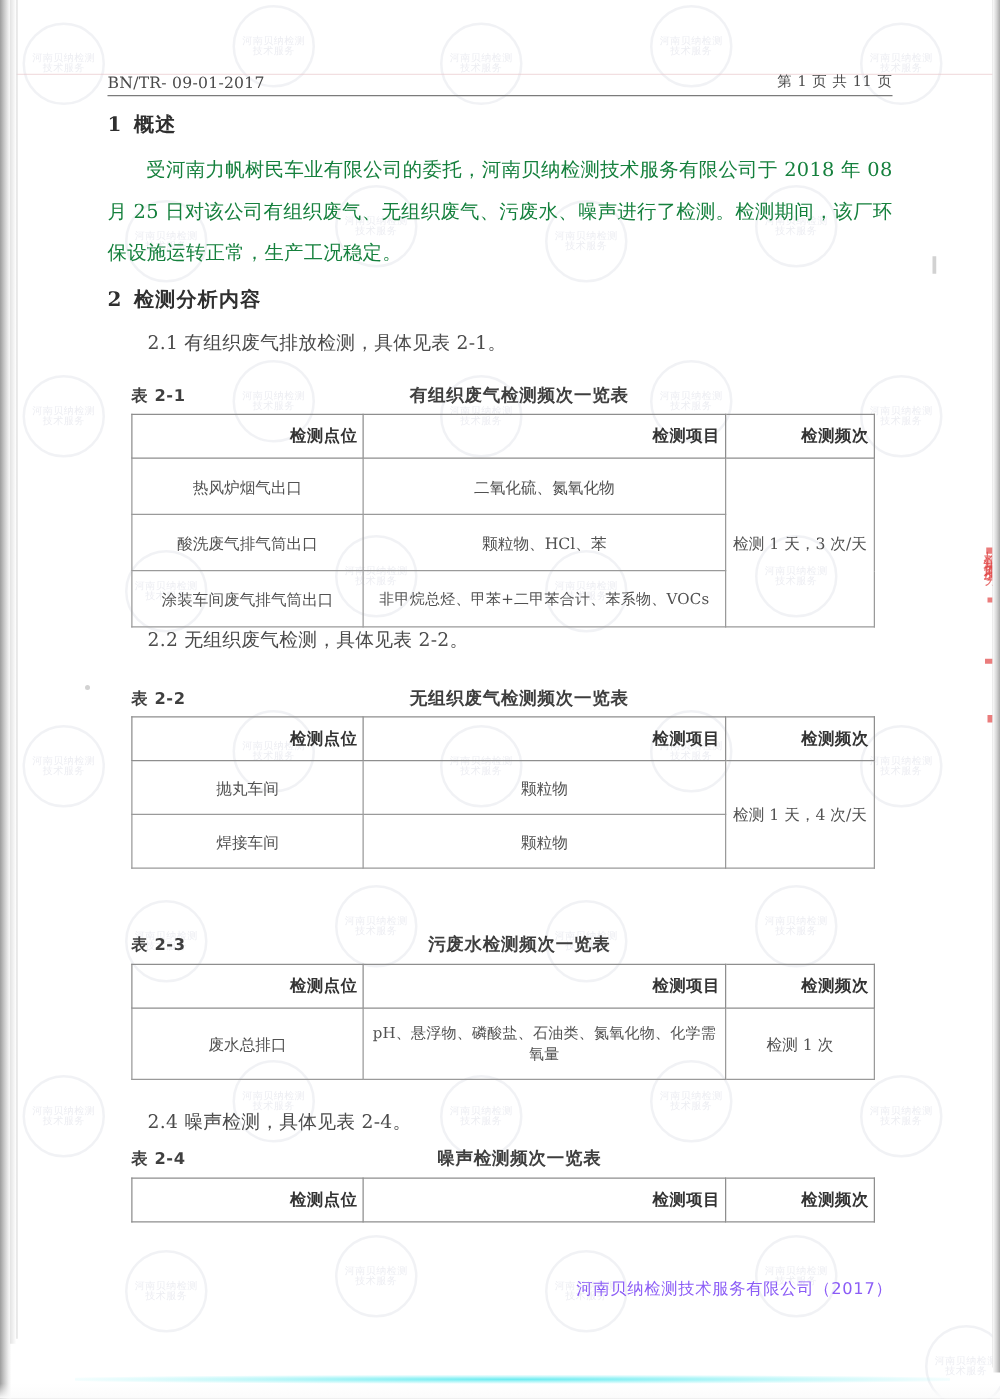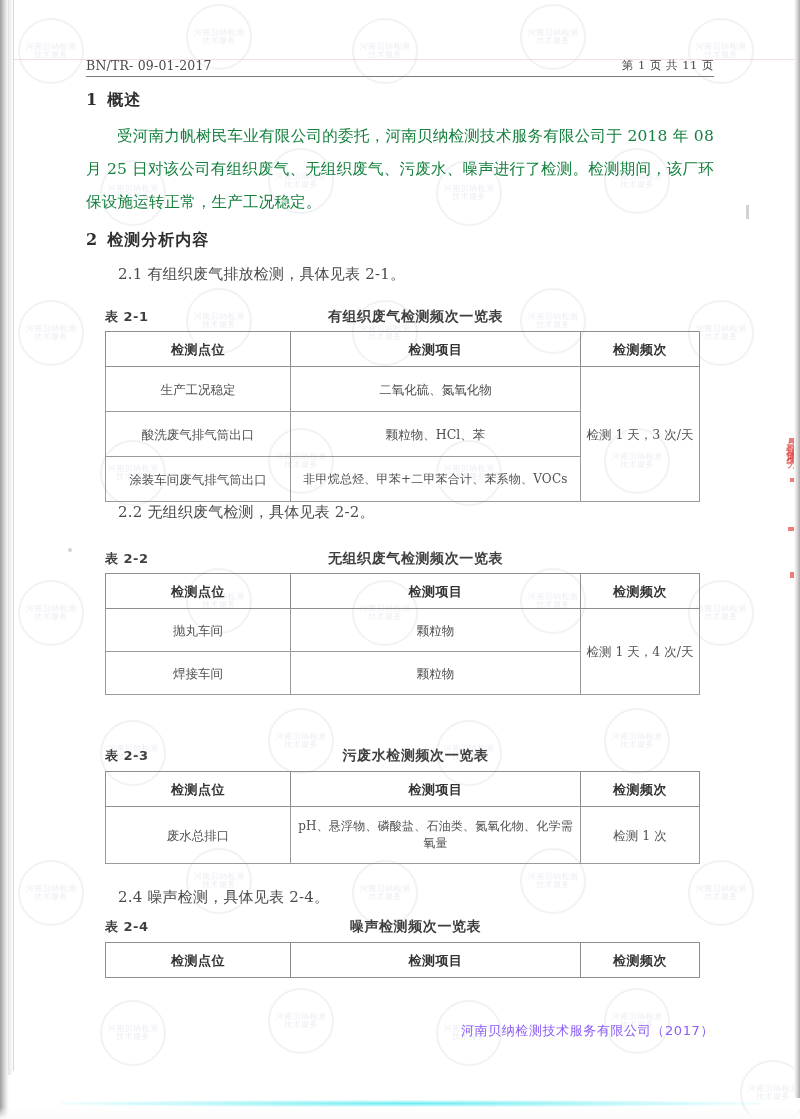--- a/index.html
+++ b/index.html
@@ -232,20 +232,21 @@
     font-weight: normal;
     line-height: 17px;
   }
   table.t th {
     font-family: "DejaVu Sans", sans-serif;
     font-weight: bold;
     font-size: 13px;
     color: #333333;
     height: 30px;
     letter-spacing: .5px;
+    text-align: right;
   }
   
   table.t td { border-color: #9a9a9a; }
   table.t .cell-sm { font-size: 12px; letter-spacing: .2px; margin-top: 40px; }
 
   .footer {
     position: absolute;
     left: 86px; top: 1022px;
     width: 628px;
     text-align: right;
@@ -427,21 +428,21 @@
         </colgroup>
       <thead>
         <tr>
           <th>检测点位</th>
           <th>检测项目</th>
           <th>检测频次</th>
         </tr>
       </thead>
       <tbody>
         <tr style="height:45px;">
-          <td>生产工况稳定</td>
+          <td>热风炉烟气出口</td>
           <td>二氧化硫、氮氧化物</td>
           <td rowspan="3">检测 1 天，3 次/天</td>
         </tr>
         <tr style="height:45px;">
           <td>酸洗废气排气筒出口</td>
           <td>颗粒物、HCl、苯</td>
         </tr>
         <tr style="height:45px;">
           <td>涂装车间废气排气筒出口</td>
           <td class="cell-sm">非甲烷总烃、甲苯+二甲苯合计、苯系物、VOCs</td>

